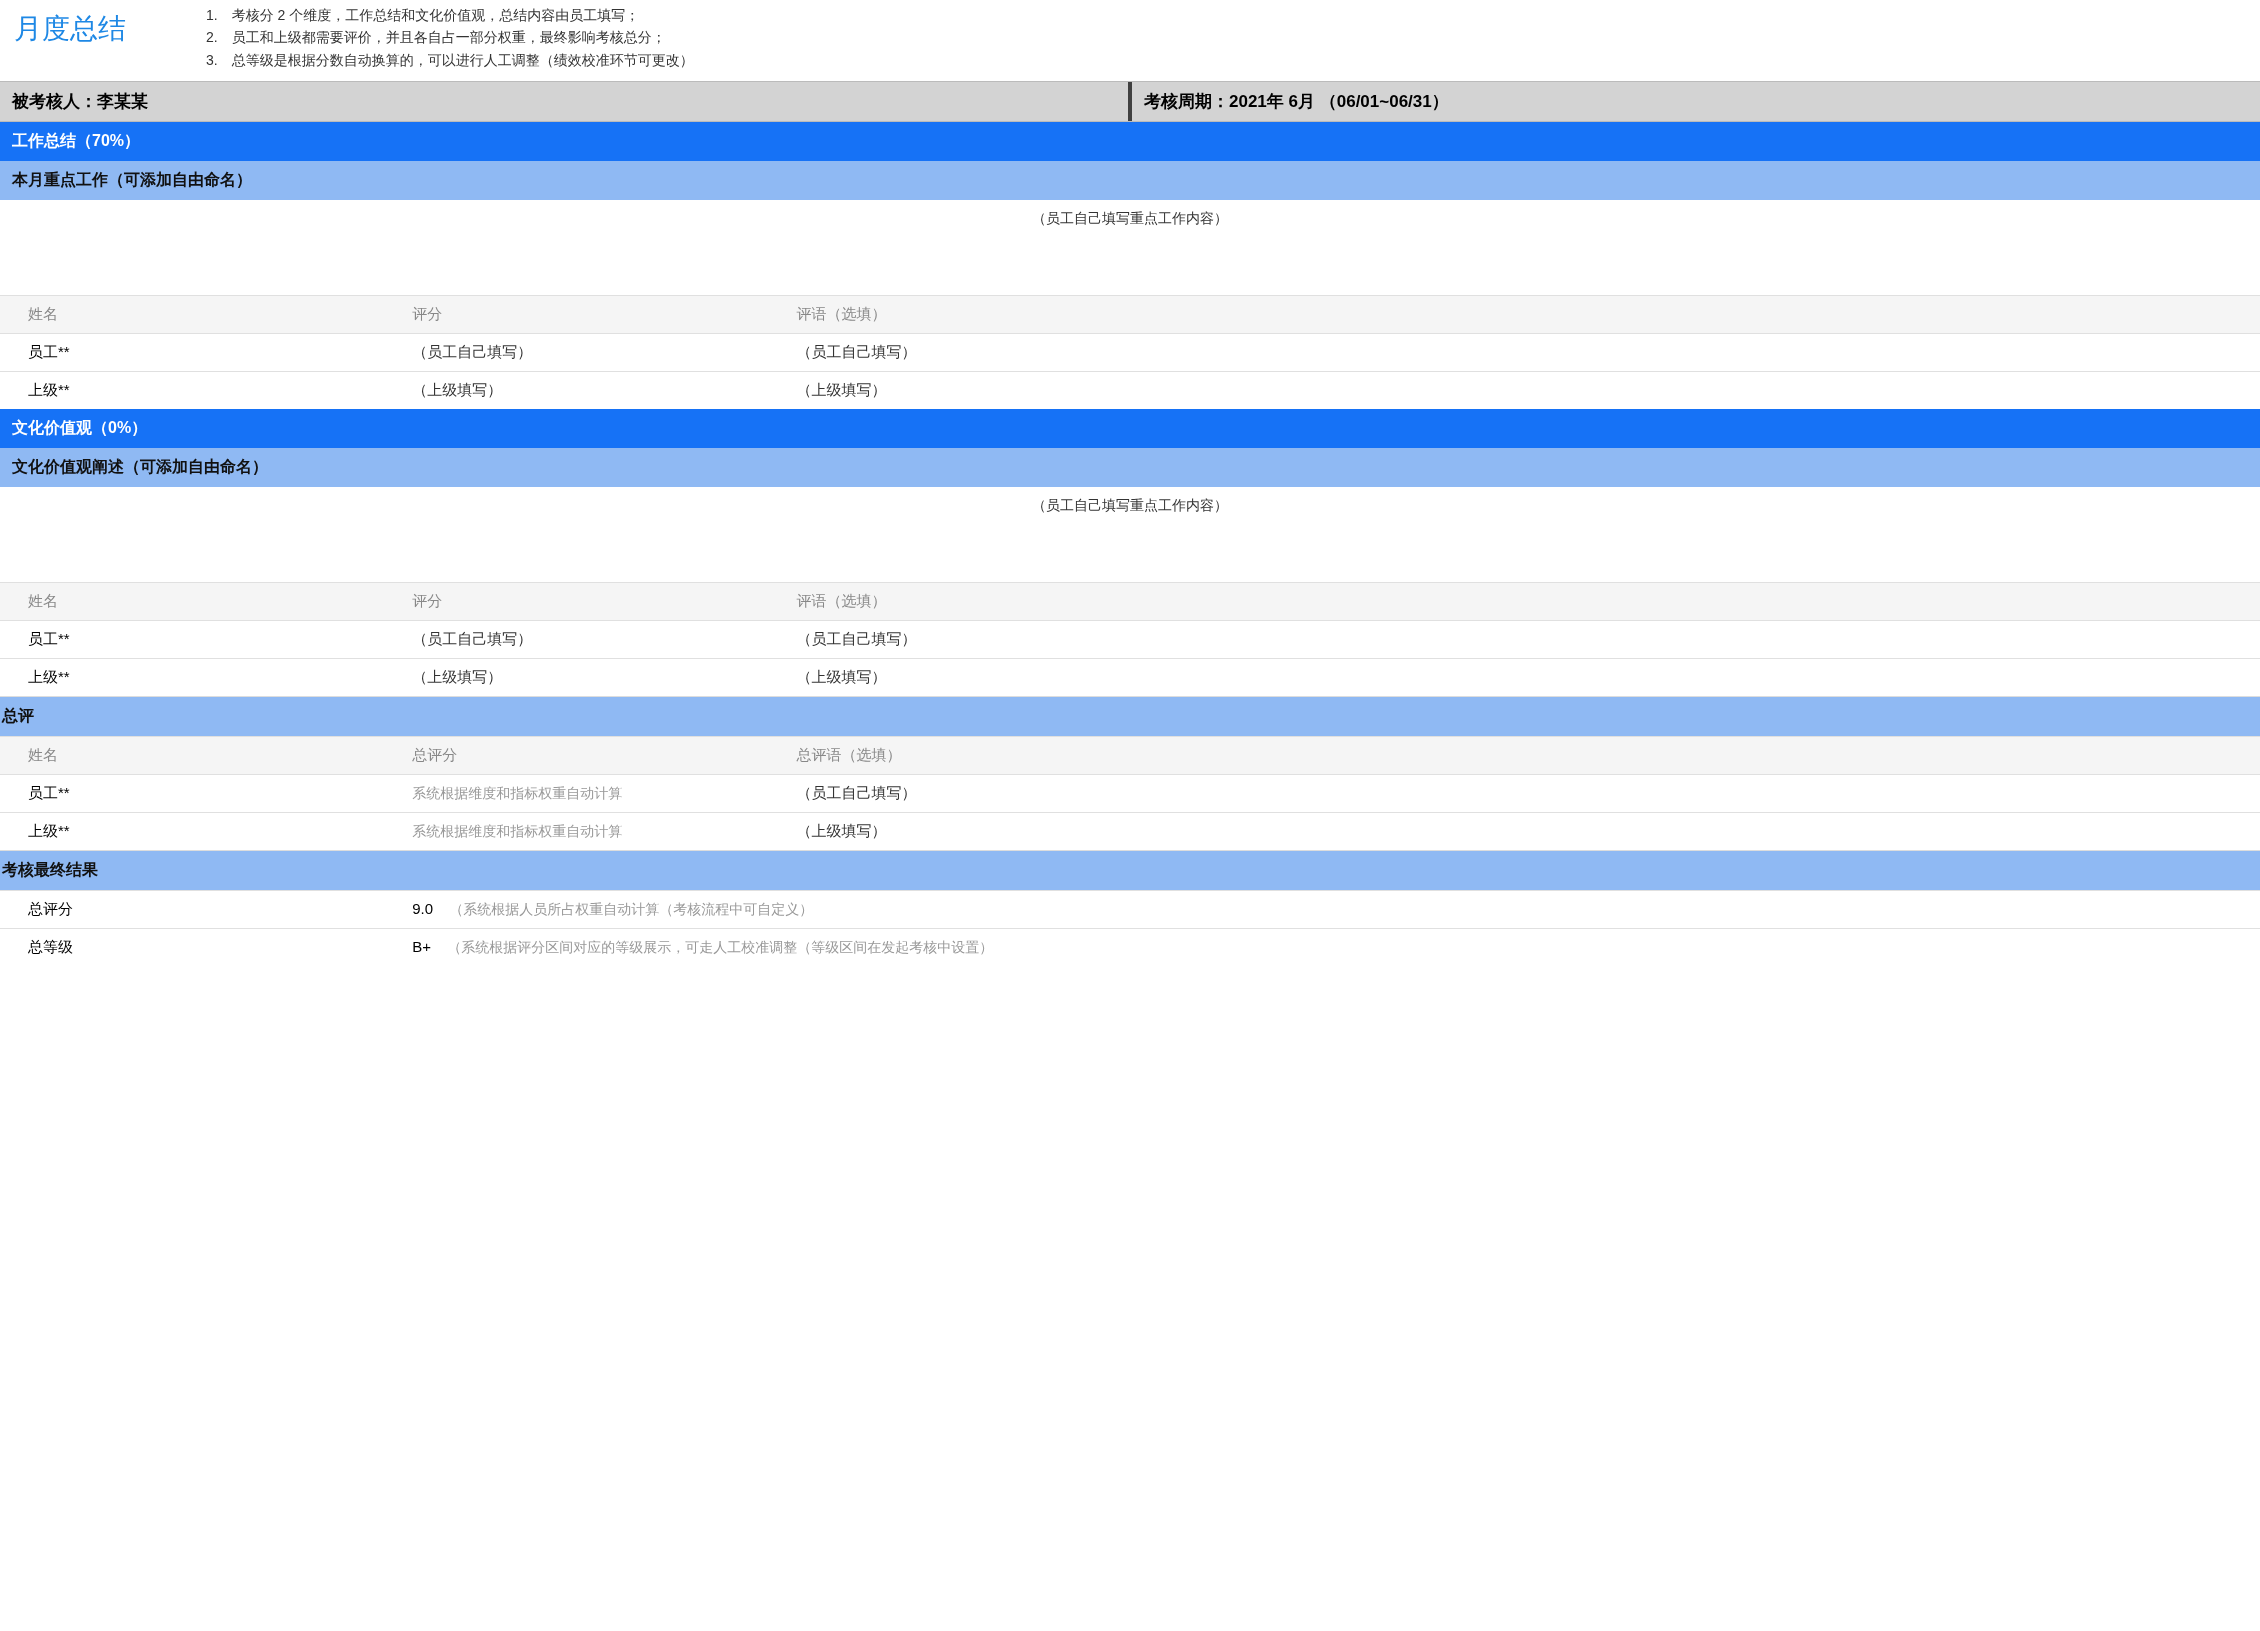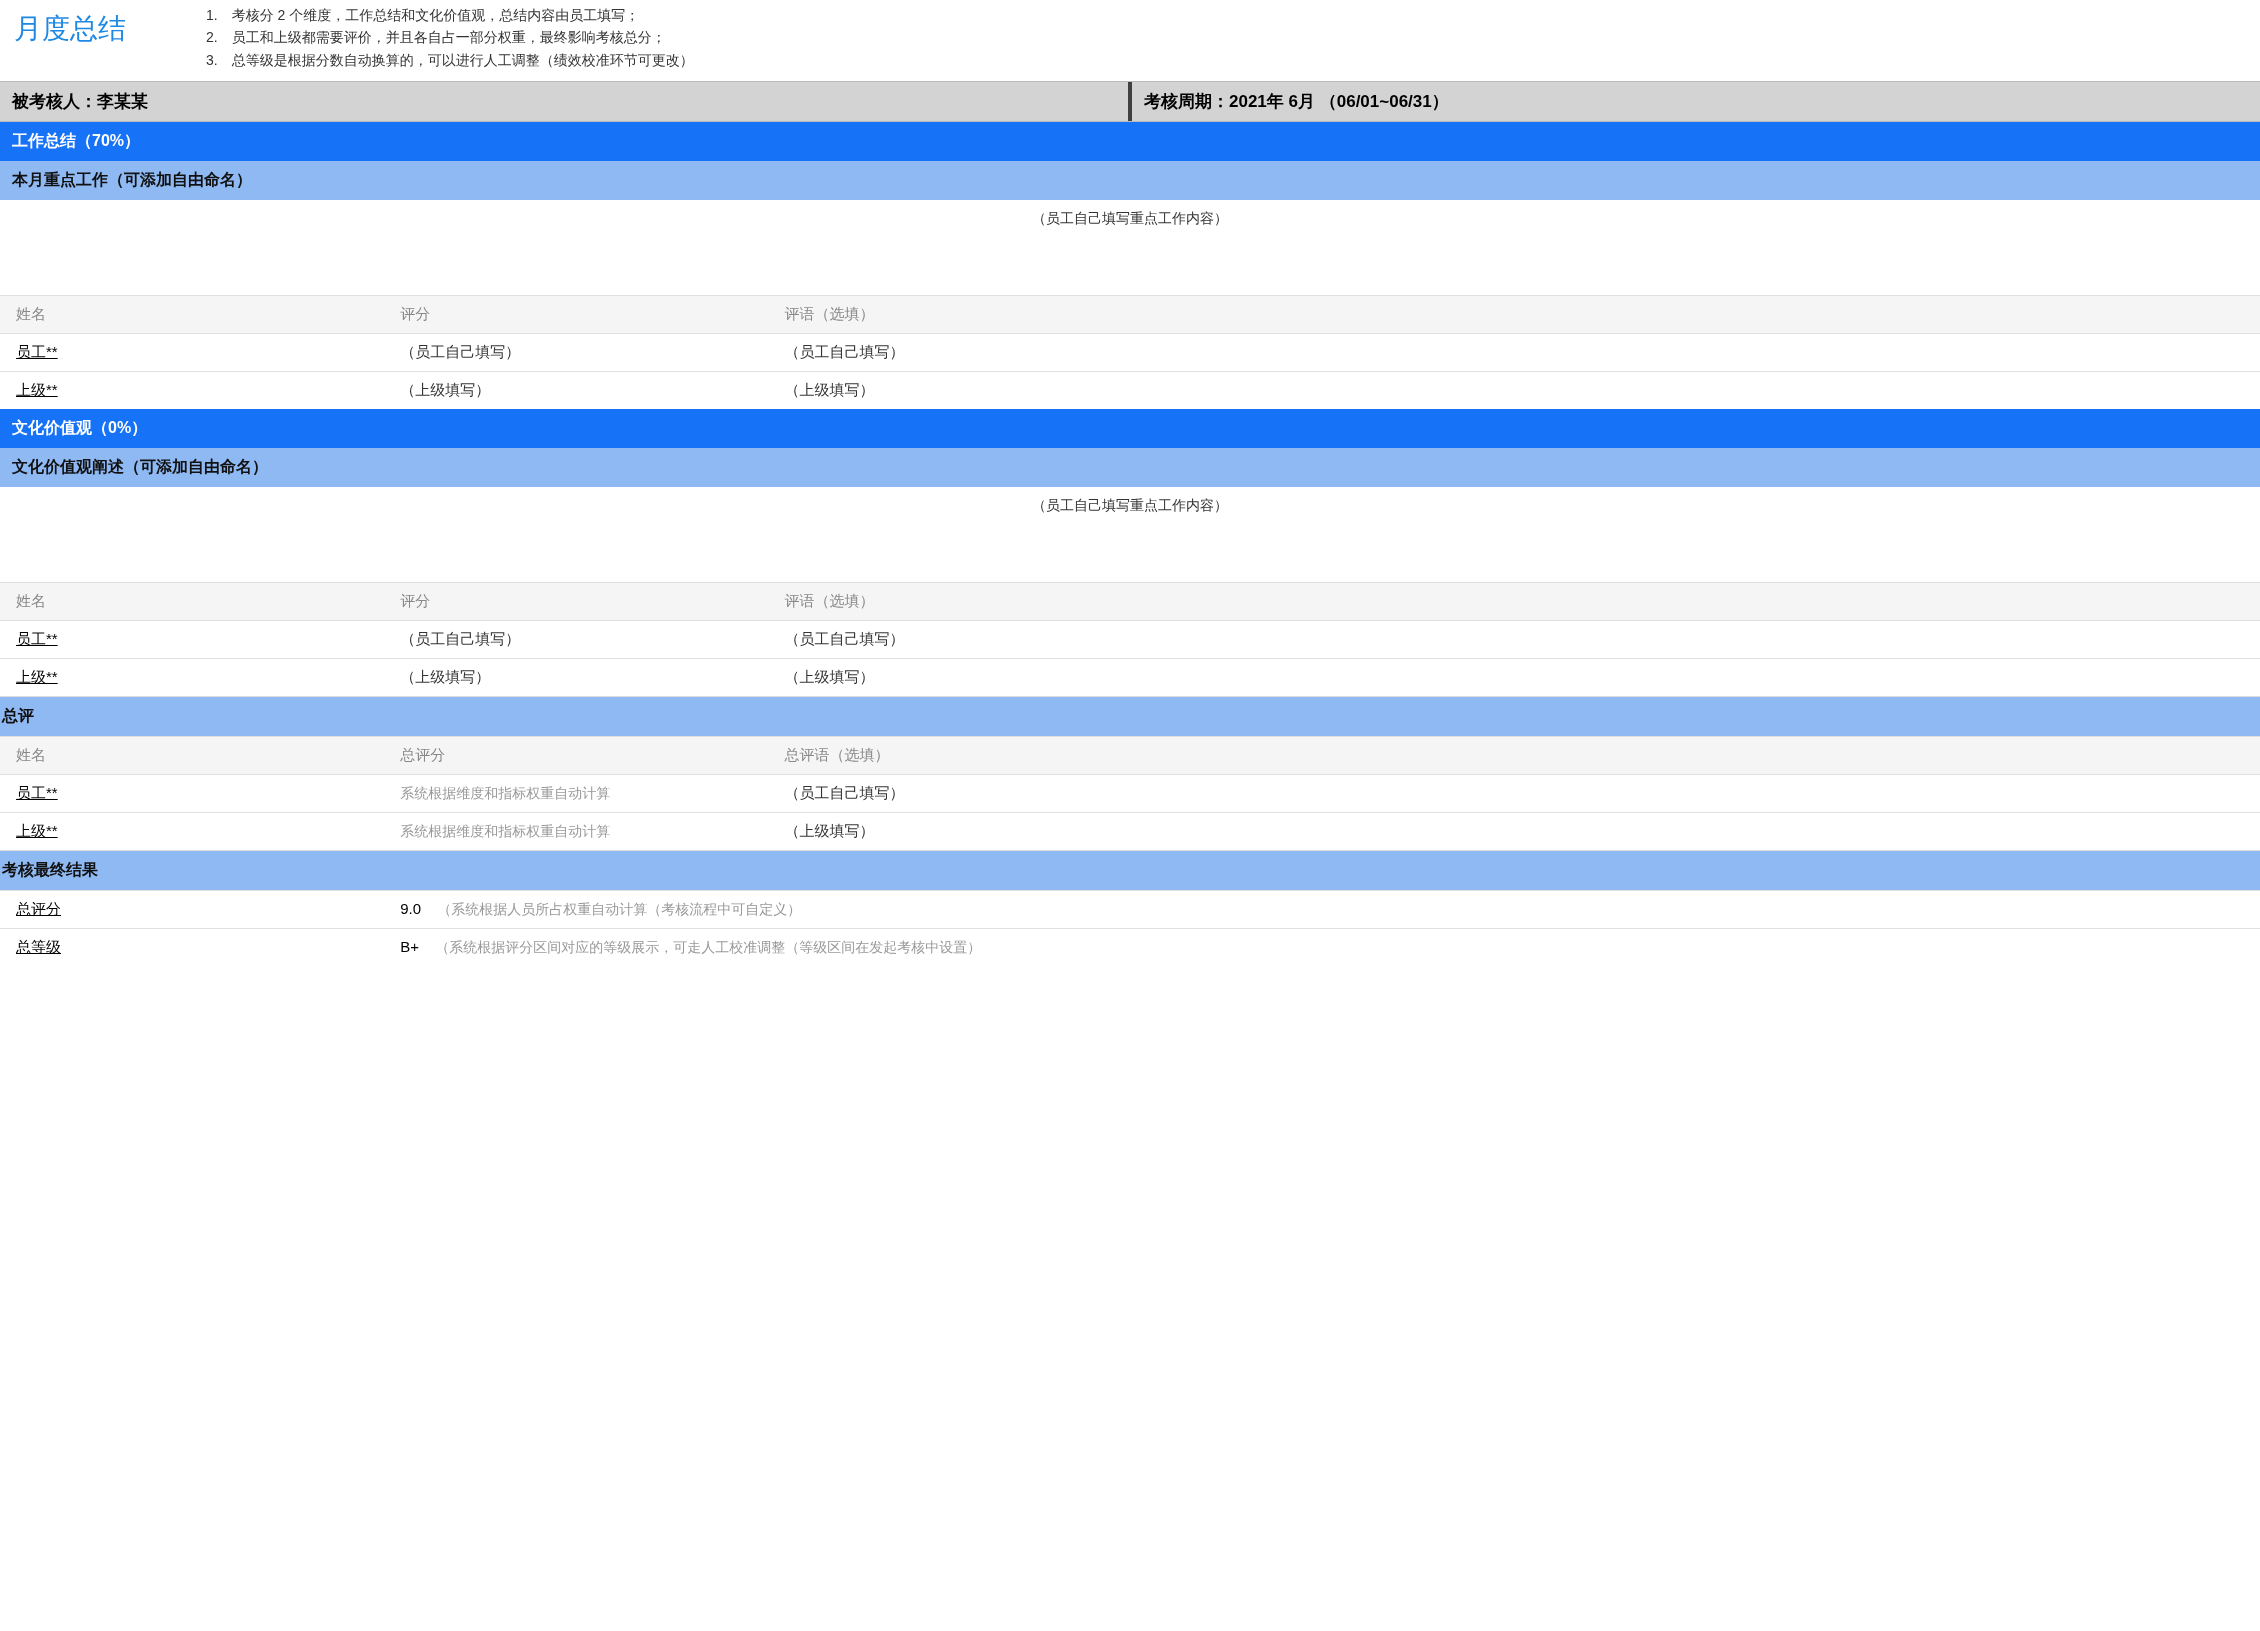--- a/index.html
+++ b/index.html
@@ -74,21 +74,21 @@
       font-size: 14px;
       color: #333;
       text-align: center;
     }
     table {
       width: 100%;
       border-collapse: collapse;
     }
     th, td {
       text-align: left;
-      padding: 9px 16px;
+      padding: 9px 28px;
       border-top: 1px solid #e0e0e0;
       font-size: 15px;
       vertical-align: middle;
     }
     th {
       background: #f5f5f5;
       color: #888;
       font-weight: 400;
     }
     td {
@@ -122,21 +122,20 @@
     .summary-header {
       background: #8fb9f3;
       font-weight: 700;
       font-size: 16px;
       padding: 9px 2px;
       color: #111;
       border-top: 1px solid #ddd;
     }
     td.name-col {
       font-weight: 500;
-      text-decoration: underline;
     }
   </style>
 </head>
 <body>
 
 <div class="container">
 
   <div class="header">
     <div class="title">月度总结</div>
     <div class="instructions">

